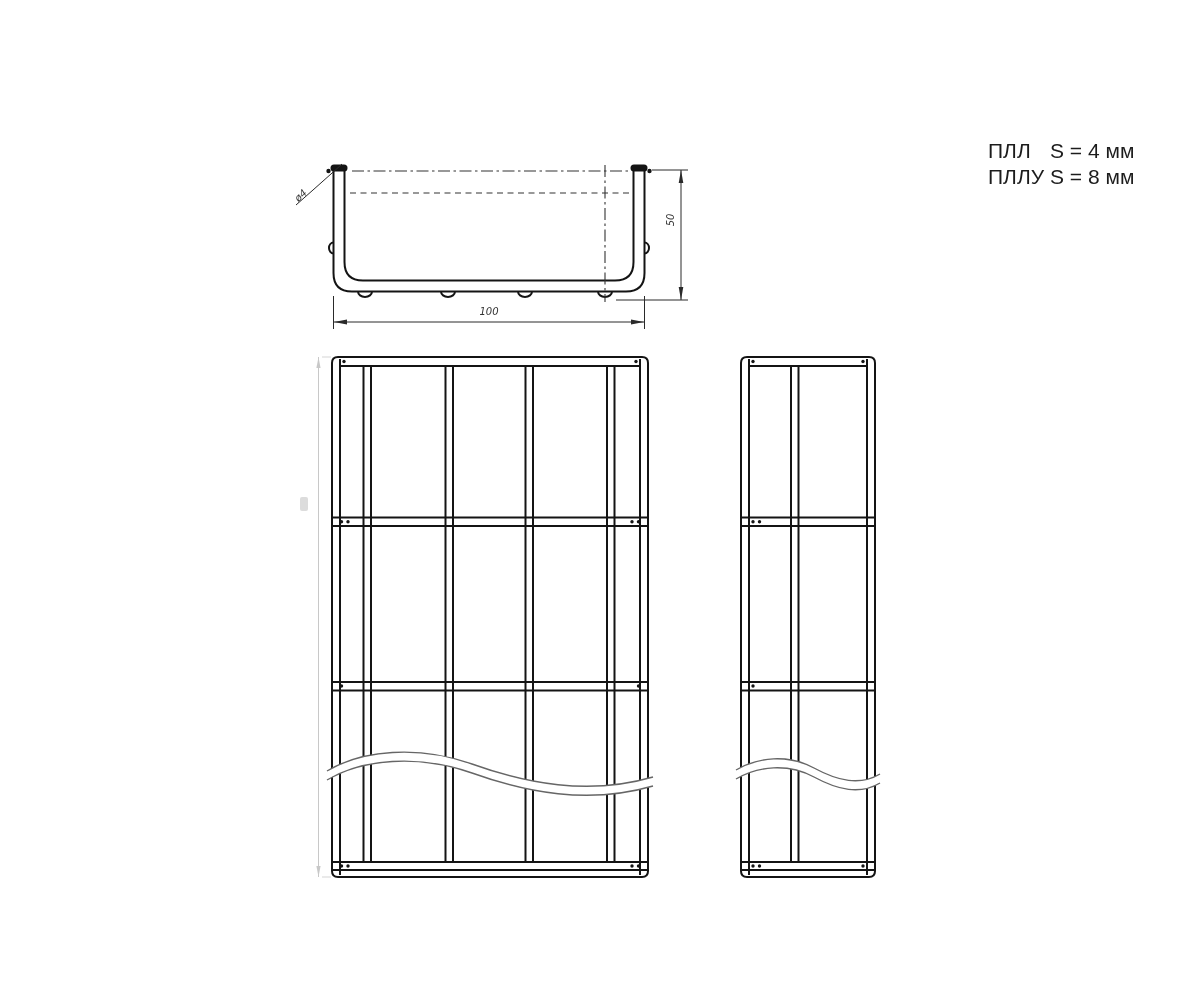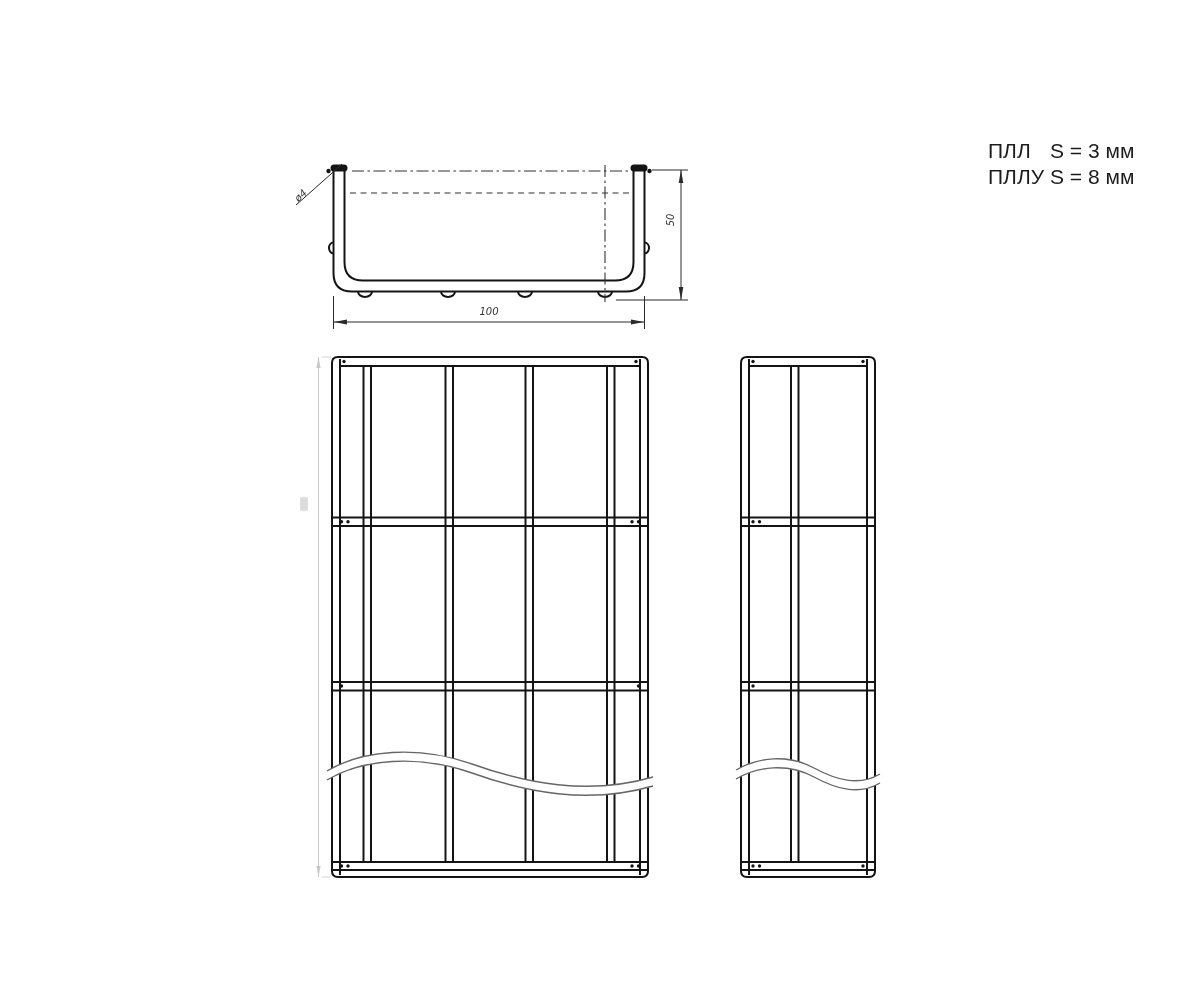--- a/index.html
+++ b/index.html
@@ -177,19 +177,19 @@
                C860,795 838,790 814,777 C788,763 758,766 736,779 Z" fill="#ffffff" stroke="none"></path>
       <path d="M736,770 C758,757 788,754 814,768 C838,781 860,786 880,774" stroke="#666" stroke-width="1.4" fill="none"></path>
       <path d="M736,779 C758,766 788,763 814,777 C838,790 860,795 880,783" stroke="#666" stroke-width="1.4" fill="none"></path>
     </g>
   </g>
 </svg>
 
 <div class="notes">
   <div class="note-row">
     <span class="note-code">ПЛЛ</span>
-    <span class="note-value">S = 3 мм</span>
+    <span class="note-value">S = 4 мм</span>
   </div>
   <div class="note-row">
     <span class="note-code">ПЛЛУ</span>
     <span class="note-value">S = 8 мм</span>
   </div>
 </div>
 
 </body></html>

